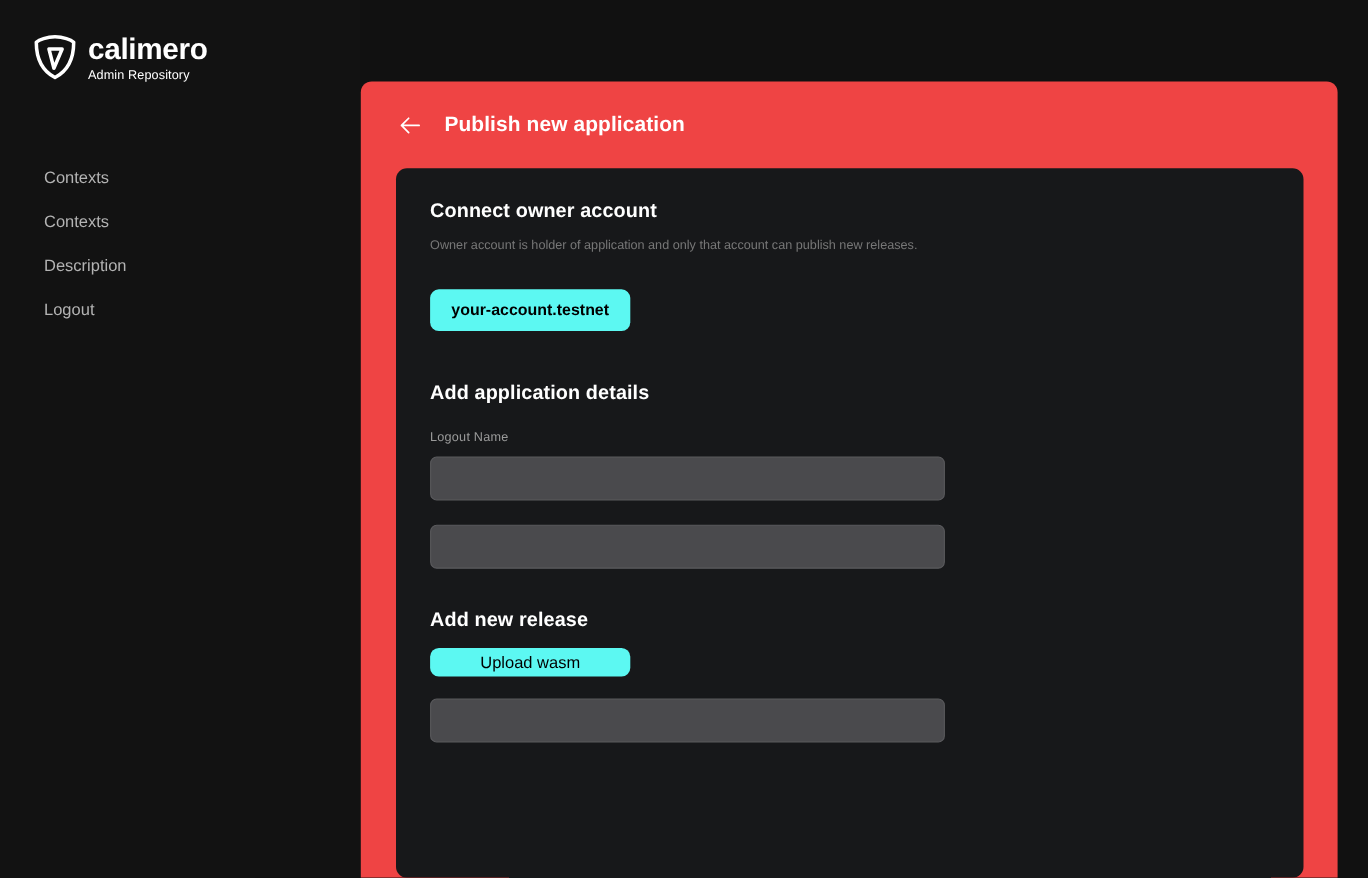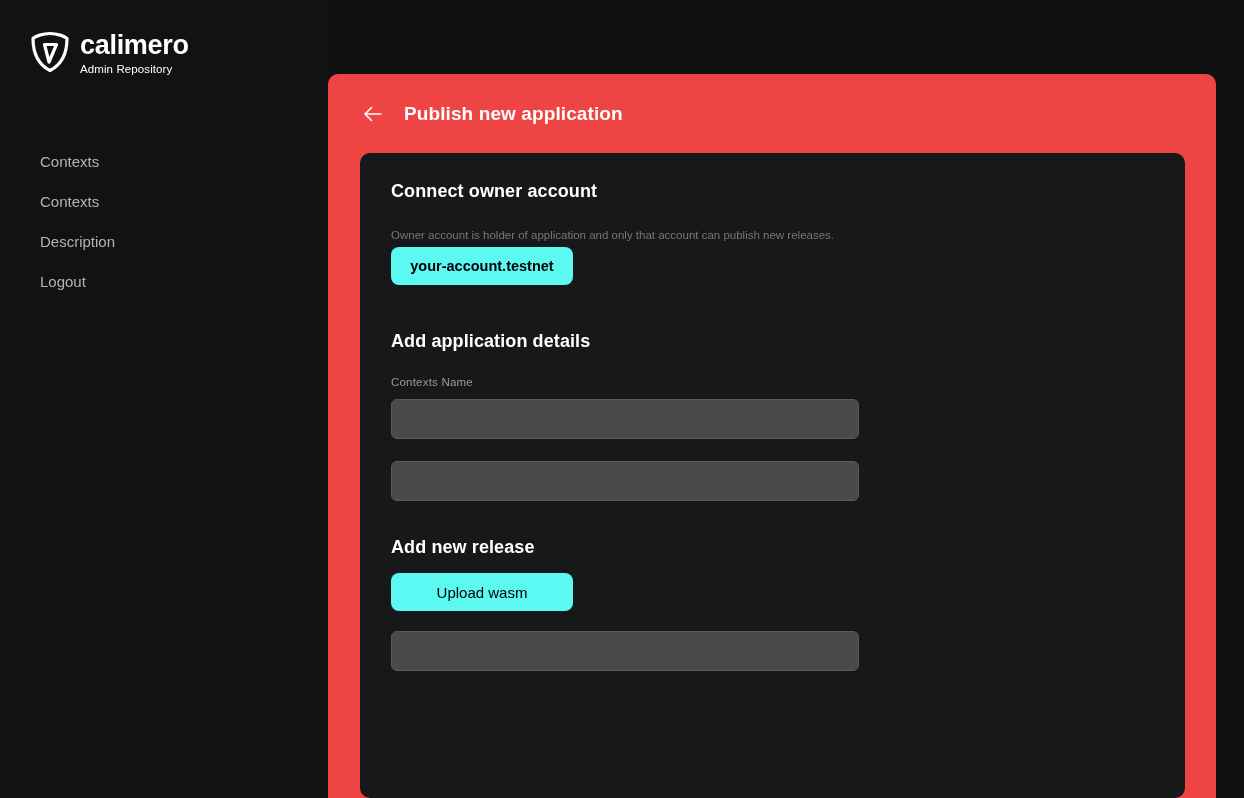--- a/index.html
+++ b/index.html
@@ -137,46 +137,46 @@
     line-height: 24px;
     letter-spacing: 0.1px;
     margin: 0;
     font-weight: 700;
   }
 
   .section-desc {
     color: #777777;
     font-size: 11.5px;
     line-height: 16px;
-    margin: 24px 0 0 0;
+    margin: 12px 0 0 0;
   }
 
   .pill-btn {
     display: inline-flex;
     align-items: center;
     justify-content: center;
     background: #5CF8F2;
     color: #000000;
     border: none;
     border-radius: 8px;
     font-family: "Liberation Sans", sans-serif;
     font-size: 14.5px;
     font-weight: 700;
     cursor: pointer;
     padding: 0 16px;
   }
 
   .owner-btn {
-    margin-top: 4px;
+    margin-top: 32px;
     height: 38px;
     min-width: 182px;
   }
 
   .upload-btn {
-    height: 38px;
+    height: 26px;
     width: 182px;
     font-weight: 400;
     font-size: 15px;
     margin-top: 14px;
   }
 
   .block-gap-1 { height: 44px; }
 
   .field { margin-top: 22px; }
 
@@ -254,21 +254,21 @@
       <h2 class="section-title">Connect owner account</h2>
       <p class="section-desc">Owner account is holder of application and only that account can publish new releases.</p>
       <button class="pill-btn owner-btn">your-account.testnet</button>
 
       <div class="block-gap-1"></div>
 
       
       <h2 class="section-title">Add application details</h2>
 
       <div class="field">
-        <label class="field-label">Contexts Name</label>
+        <label class="field-label">Logout Name</label>
         <input class="field-input" type="text" value="" placeholder="" style="">
       </div>
 
 
       <div class="field">
         <input class="field-input" type="text" value="" placeholder="" style="">
       </div>
 
       
       <h2 class="section-title release-title">Add new release</h2>

